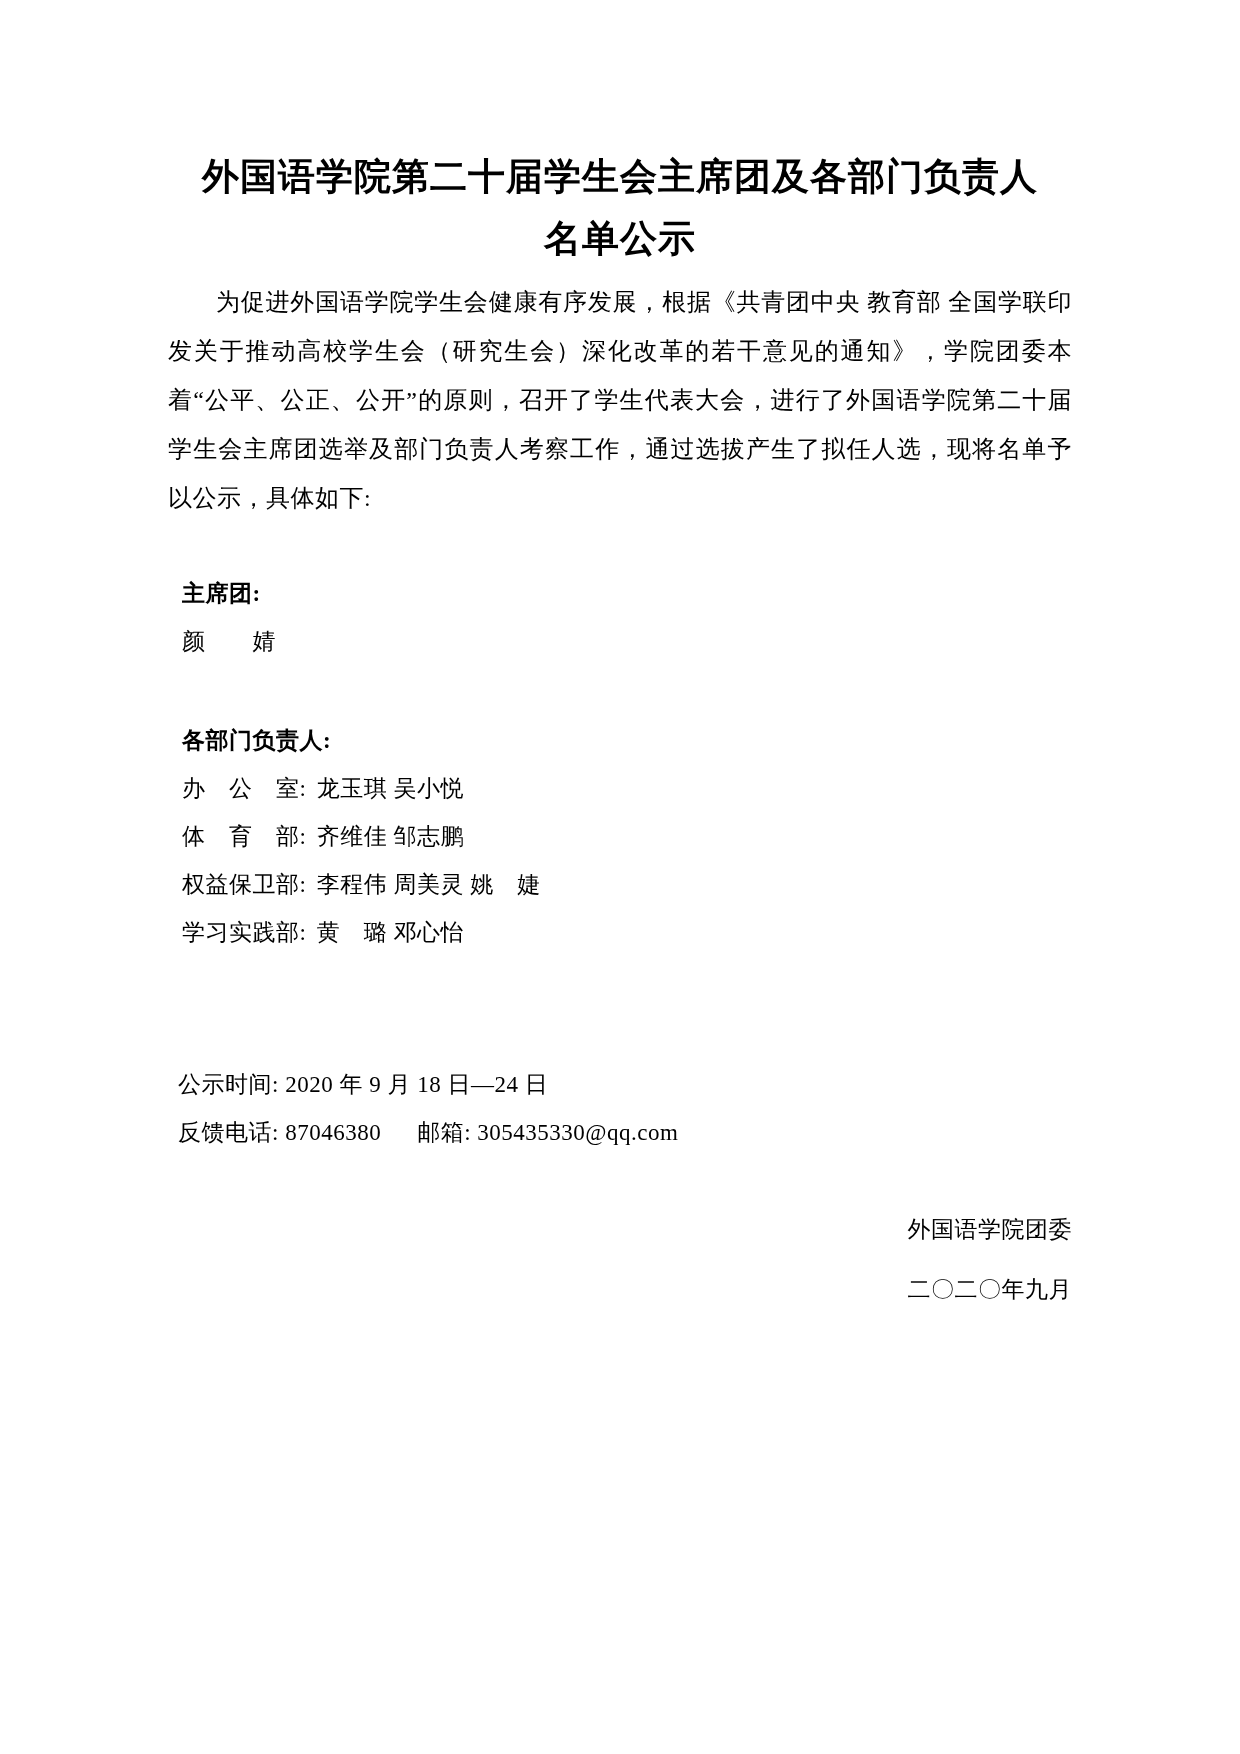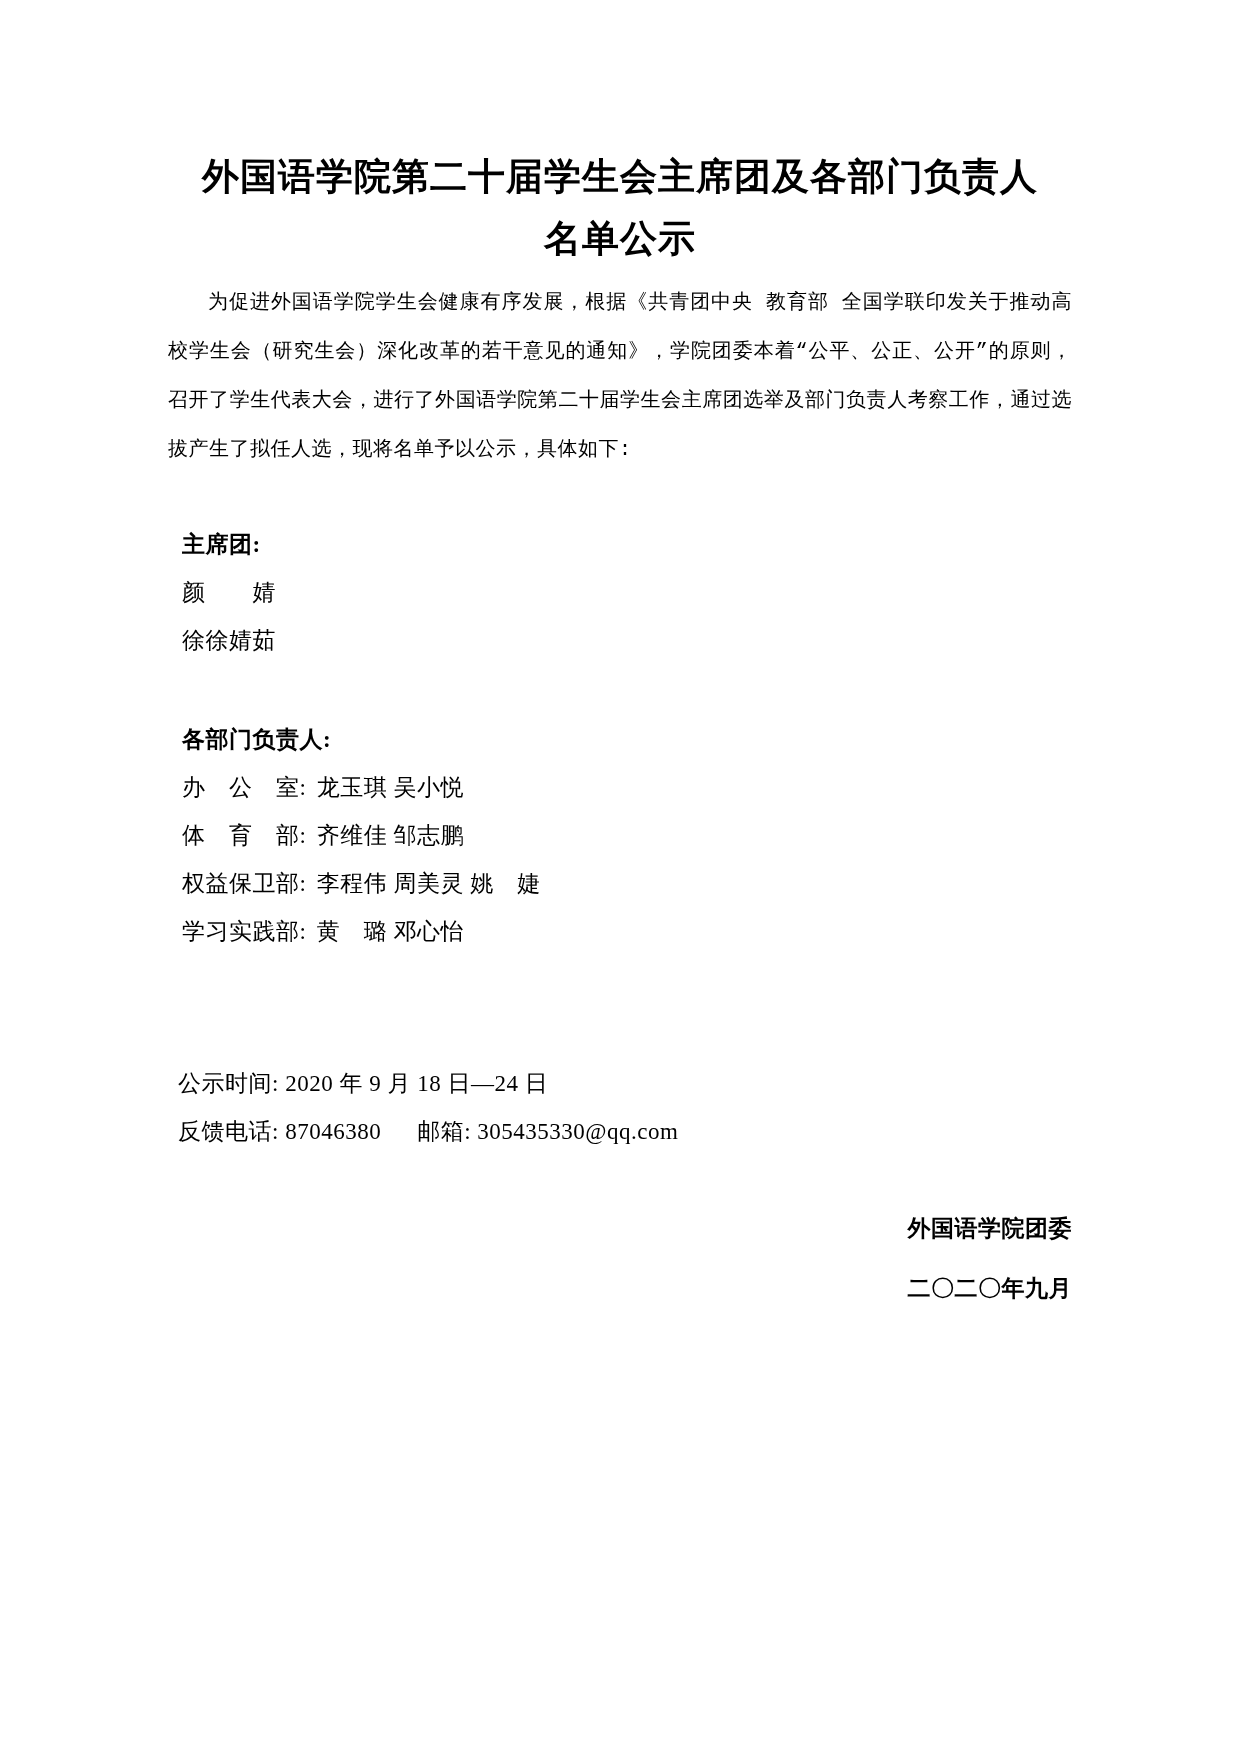--- a/index.html
+++ b/index.html
@@ -25,28 +25,27 @@
   .doc-title {
     margin: 0;
     font-size: 37px;
     font-weight: bold;
     line-height: 62px;
     text-align: center;
     letter-spacing: 1px;
   }
   .intro {
     margin: 8px 0 0 0;
-    font-size: 20px;
+    font-size: 24px;
     line-height: 49px;
     text-align: justify;
     text-justify: inter-ideograph;
     text-indent: 2em;
     letter-spacing: 0.5px;
     white-space: pre-wrap;
-    font-family: Liberation Mono, monospace;
   }
   .list-block {
     padding-left: 14px;
     font-size: 23px;
     letter-spacing: 0.5px;
   }
   .heading {
     margin: 0;
     font-weight: bold;
     line-height: 49px;
@@ -64,39 +63,37 @@
     padding-left: 10px;
     font-size: 23px;
     letter-spacing: 0.5px;
   }
   .notice-block .first { margin-top: 104px; }
   .signature {
     margin-top: 49px;
     font-size: 23px;
     letter-spacing: 0.5px;
     text-align: right;
-    font-weight: bold;
   }
   .signature .line { line-height: 48px; }
   .signature .date { margin-top: 12px; }
 </style>
 </head>
 <body>
 
 <div class="page">
   <div class="content">
 
     <h1 class="doc-title"><span>外国语学院第二十届学生会主席团及各部门负责人</span><br><span>名单公示</span></h1>
 
     <p class="intro">为促进外国语学院学生会健康有序发展，根据《共青团中央 教育部 全国学联印发关于推动高校学生会（研究生会）深化改革的若干意见的通知》，学院团委本着“公平、公正、公开”的原则，召开了学生代表大会，进行了外国语学院第二十届学生会主席团选举及部门负责人考察工作，通过选拔产生了拟任人选，现将名单予以公示，具体如下:</p>
 
     <div class="list-block">
       <p class="heading presidium">主席团:</p>
       <p class="line">颜　　婧</p>
-      <p class="line">徐徐婧茹</p>
     </div>
 
     <div class="list-block">
       <p class="heading departments">各部门负责人:</p>
 
       <p class="line"><span>办　公　室:</span><span class="dept-members">龙玉琪 吴小悦</span></p>
 
 
       <p class="line"><span>体　育　部:</span><span class="dept-members">齐维佳 邹志鹏</span></p>
 

